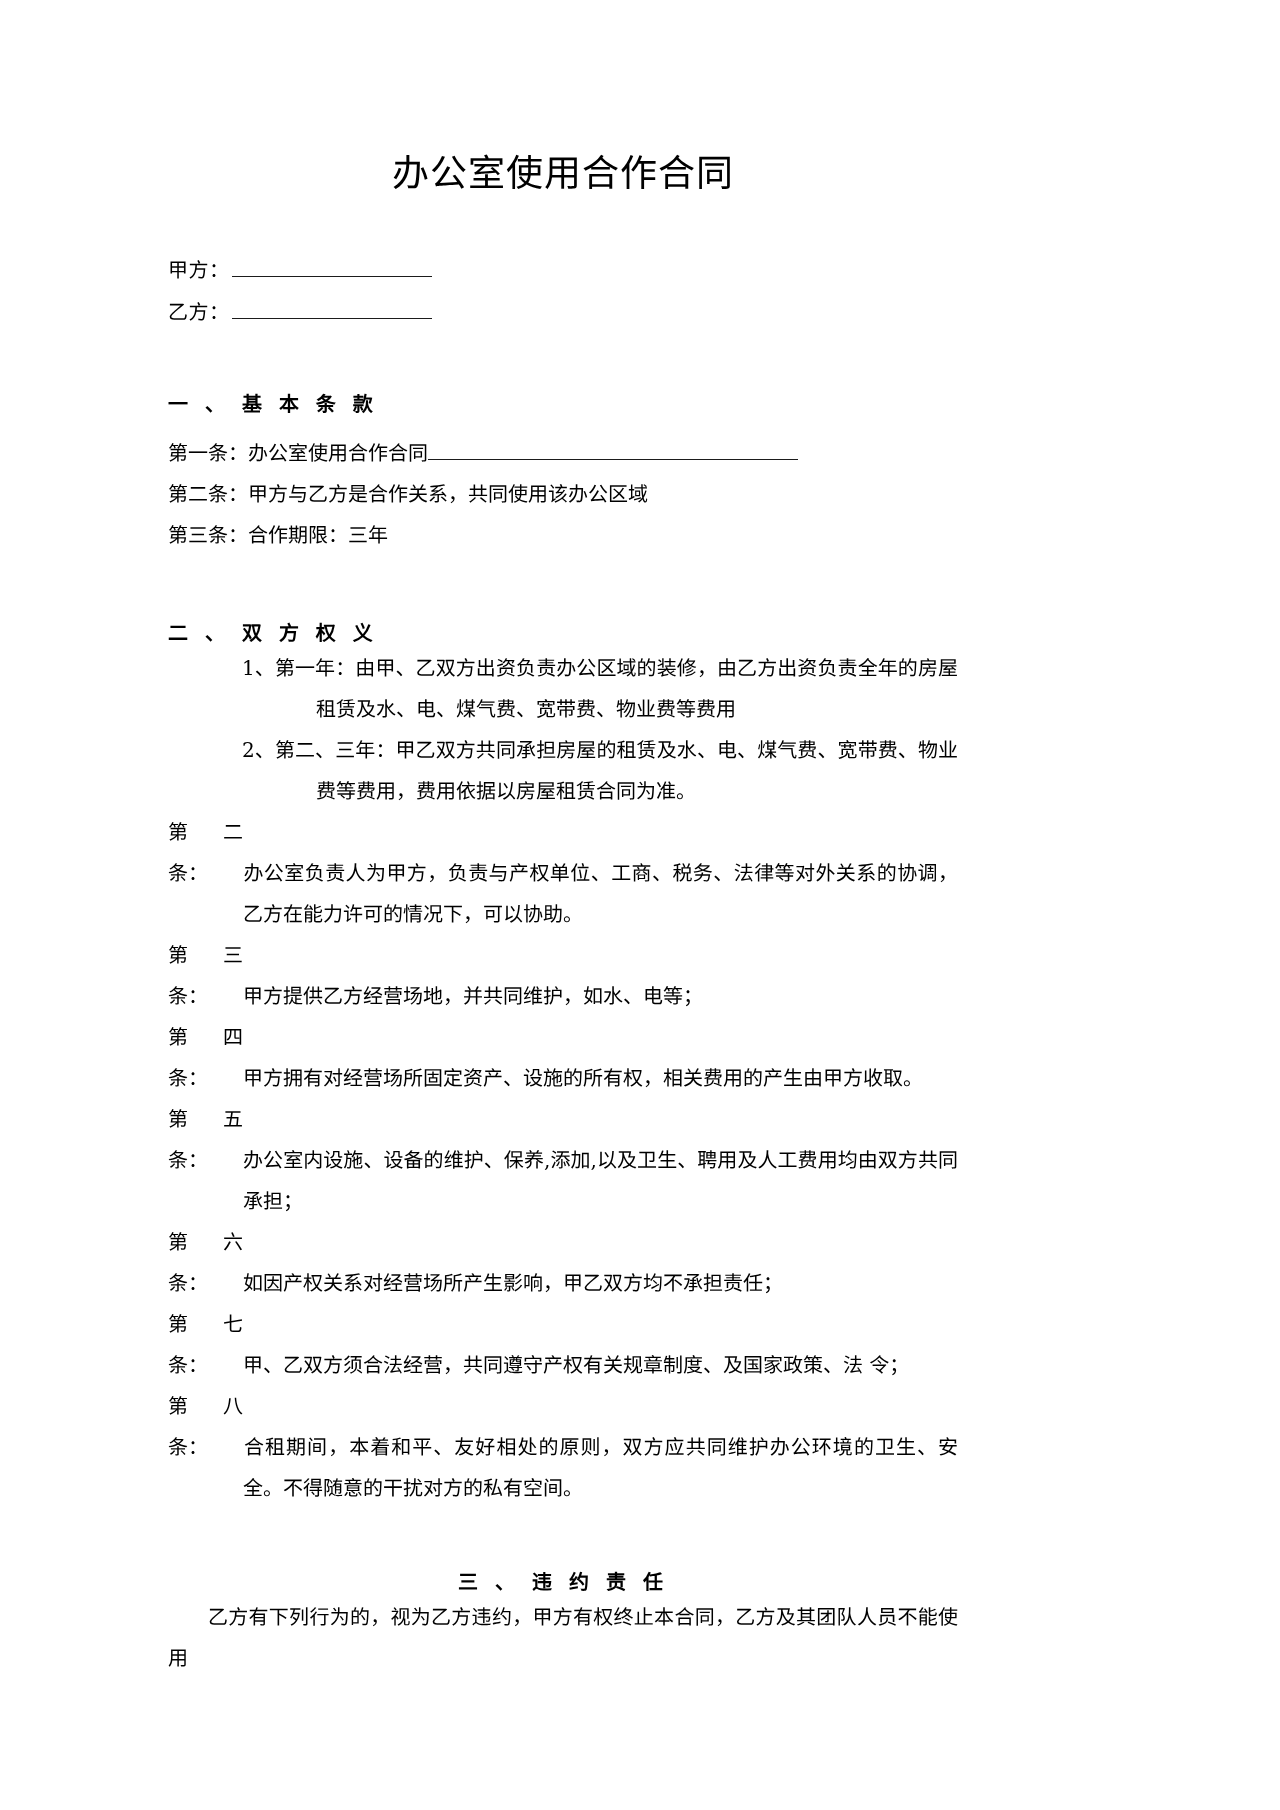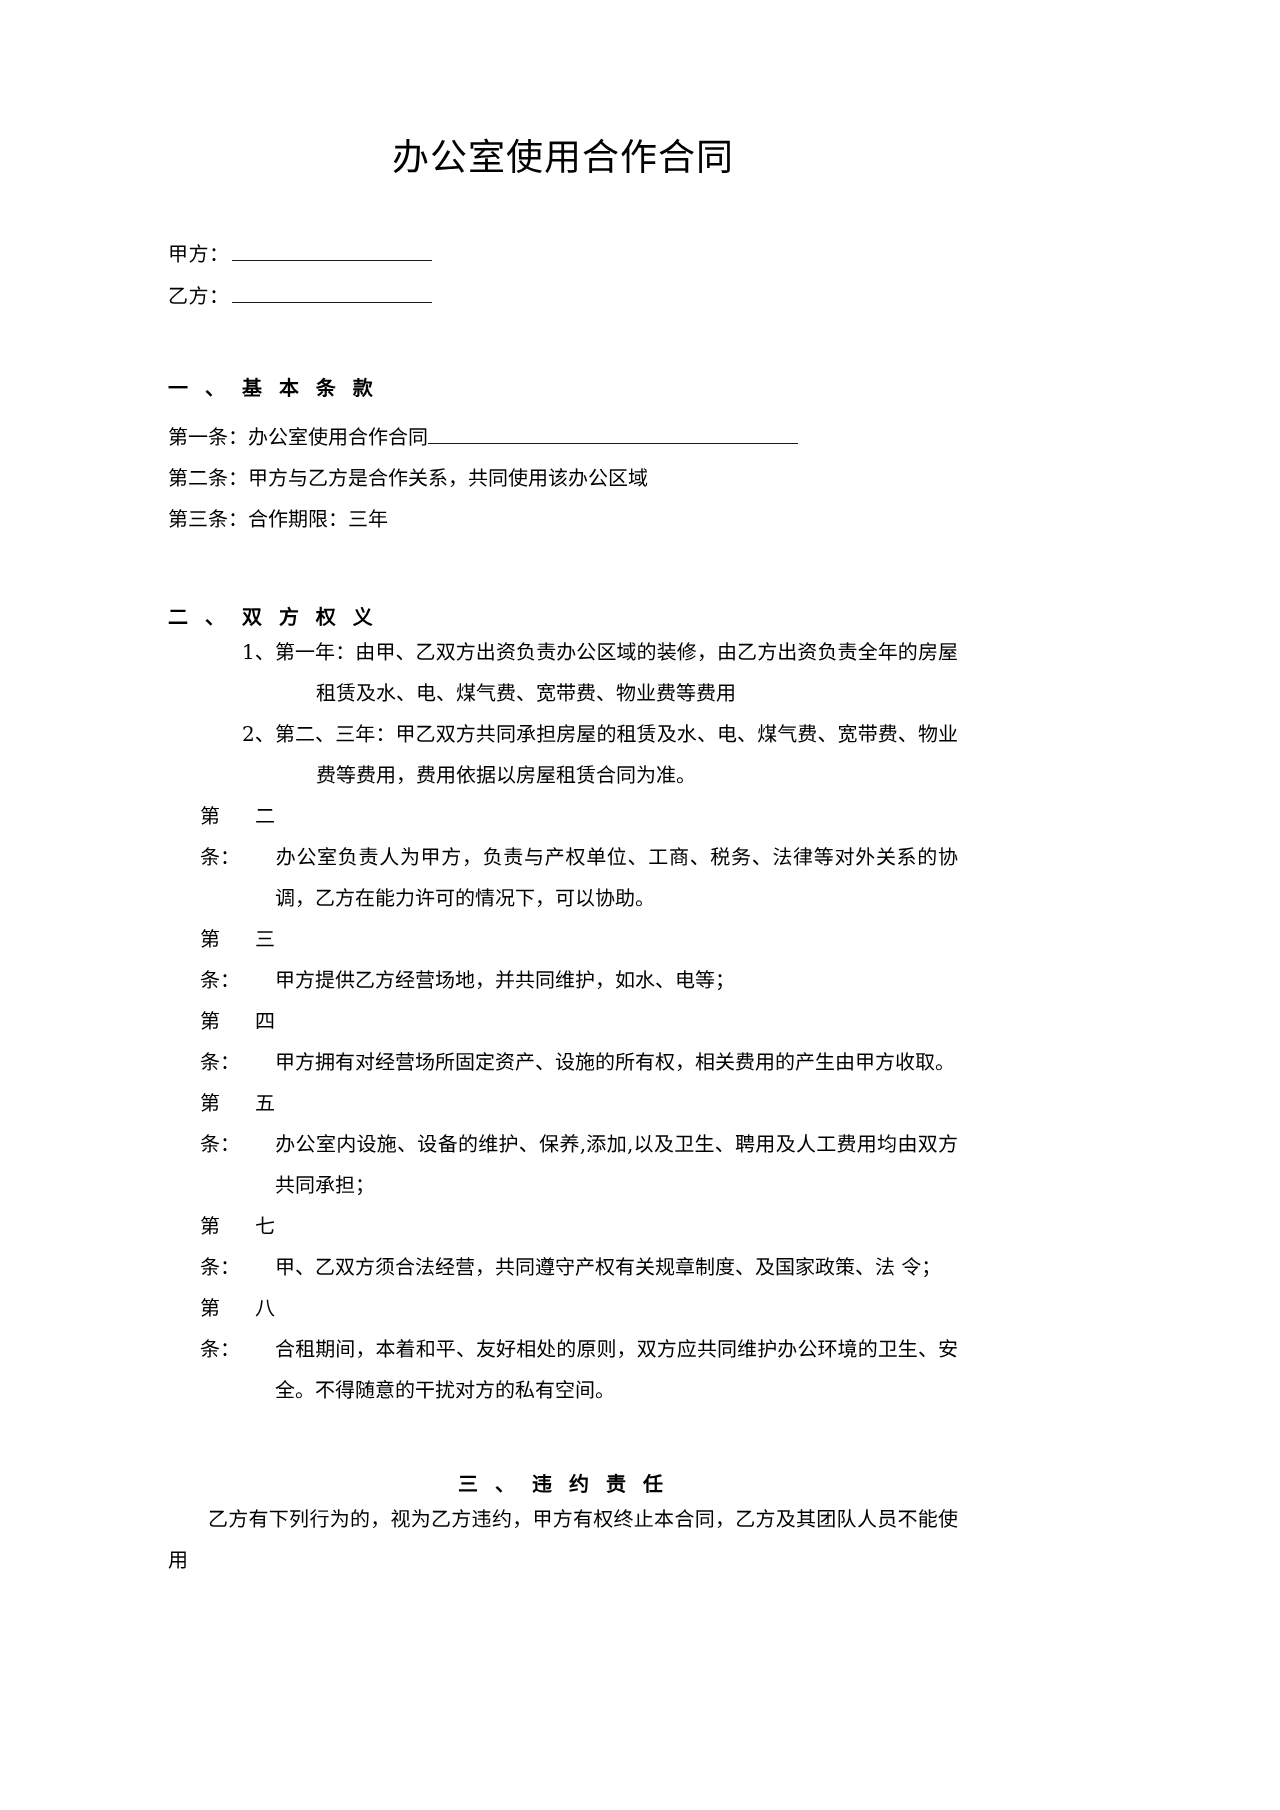--- a/index.html
+++ b/index.html
@@ -23,21 +23,21 @@
     background: #ffffff;
     box-sizing: border-box;
     padding: 0;
     overflow: hidden;
   }
 
   
   .content {
     position: absolute;
     left: 168px;
-    top: 0;
+    top: 16px;
     width: 790px;
   }
 
   
   .doc-title {
     text-align: center;
     font-size: 37px;
     line-height: 1.25;
     font-weight: 400;
     letter-spacing: 1px;
@@ -84,21 +84,20 @@
     text-align: justify;
     text-justify: inter-ideograph;
     margin: 0;
   }
   .clause-first { margin-top: 14px; }
 
   
   .clause-hang {
     padding-left: 75px;
     text-indent: -75px;
-    margin-left: 32px;
   }
   .clause-hang > .clause-label {
     display: inline-block;
     width: 75px;
     text-indent: 0;
   }
 
   
   .subitem {
     font-size: 20px;
@@ -171,20 +170,23 @@
     </p>
 
     <p class="clause clause-hang">
       <span class="clause-label">第四条：</span><span>甲方拥有对经营场所固定资产、设施的所有权，相关费用的产生由甲方收取。</span>
     </p>
 
     <p class="clause clause-hang">
       <span class="clause-label">第五条：</span><span>办公室内设施、设备的维护、保养,添加,以及卫生、聘用及人工费用均由双方共同承担；</span>
     </p>
 
+    <p class="clause clause-hang">
+      <span class="clause-label">第六条：</span><span>如因产权关系对经营场所产生影响，甲乙双方均不承担责任；</span>
+    </p>
 
     <p class="clause clause-hang">
       <span class="clause-label">第七条：</span><span>甲、乙双方须合法经营，共同遵守产权有关规章制度、及国家政策、法 令；</span>
     </p>
 
     <p class="clause clause-hang">
       <span class="clause-label">第八条：</span><span>合租期间，本着和平、友好相处的原则，双方应共同维护办公环境的卫生、安全。不得随意的干扰对方的私有空间。</span>
     </p>
 
     <div class="section-heading sec3">三 、 违 约 责 任</div>

